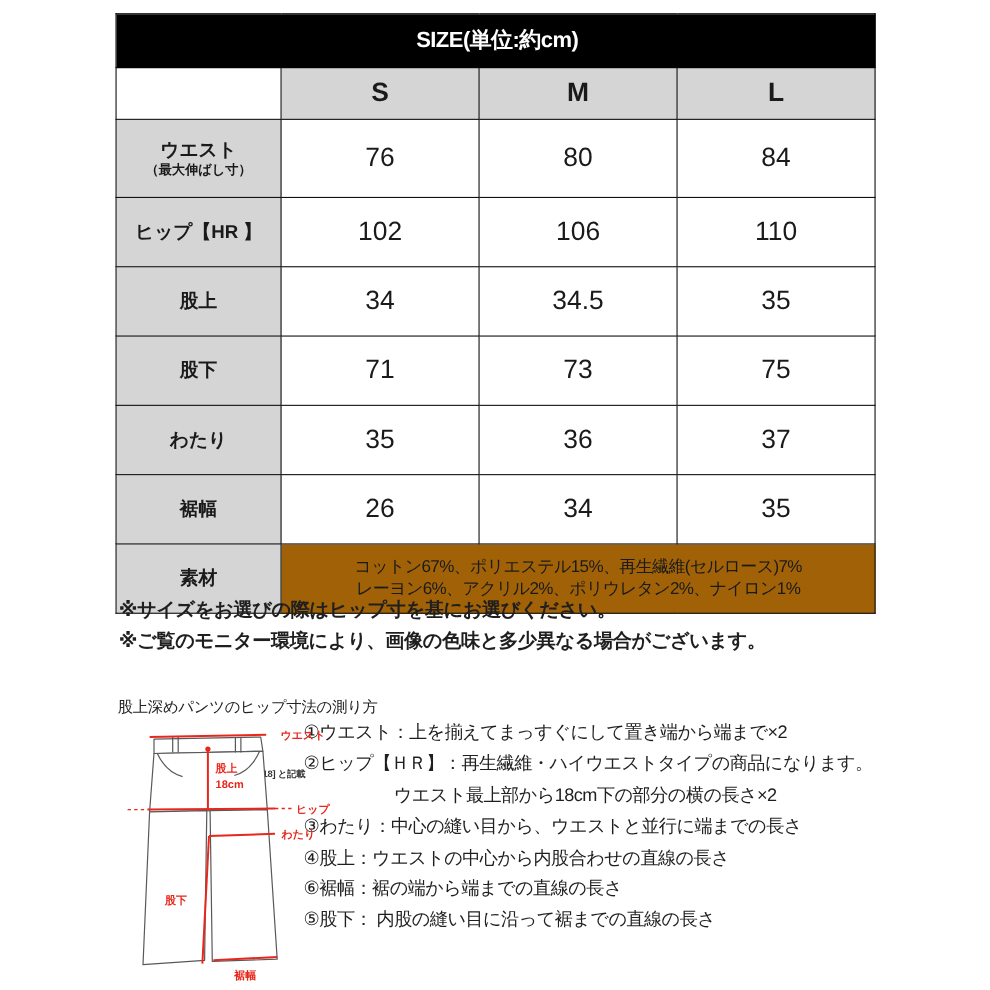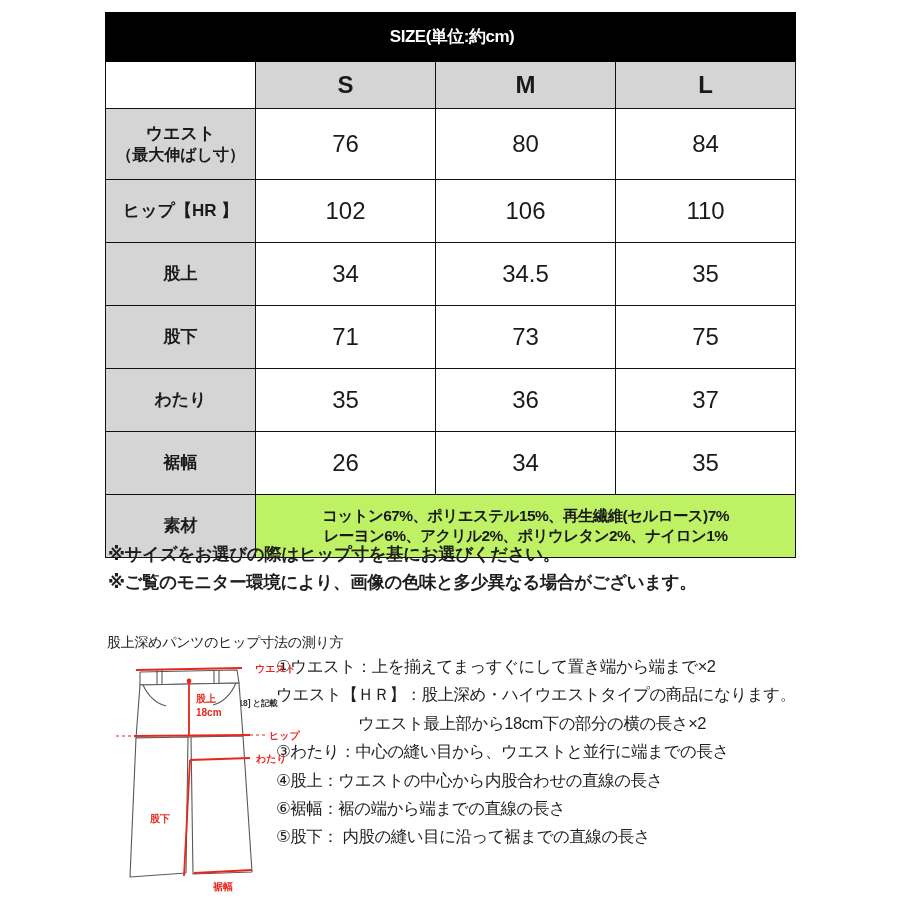--- a/index.html
+++ b/index.html
@@ -30,21 +30,21 @@
   }
   table.size-table td {
     border: 1.5px solid #111111;
     text-align: center;
     vertical-align: middle;
   }
   .title-bar {
     background: #000000;
     color: #ffffff;
     text-align: center;
-    font-size: 17px;
+    font-size: 20px;
     font-weight: bold;
     letter-spacing: -0.5px;
     padding: 4px 0 6px 3px;
     height: 38px;
     border-color: #000000 !important;
   }
   .col-label { width: 150px; }
   .col-s, .col-m, .col-l { width: 180px; }
 
   .head-blank {
@@ -59,33 +59,33 @@
   }
   .row-label {
     background: #d5d5d5;
     font-size: 17px;
     font-weight: bold;
     line-height: 1.25;
     padding: 4px 2px;
   }
   .row-label .sub {
     display: block;
-    font-size: 16px;
+    font-size: 12px;
   }
   .cell-val {
     background: #ffffff;
     font-size: 24px;
     font-weight: normal;
     height: 60px;
   }
   .row-tall .row-label, .row-tall .cell-val { height: 62px; }
   .material-cell {
-    background: #bef264;
+    background: #a16207;
     font-size: 15.5px;
-    font-weight: bold;
+    font-weight: normal;
     line-height: 1.3;
     letter-spacing: -0.6px;
     padding: 5px 16px;
     height: 52px;
   }
 
   
   .notes {
     position: absolute;
     left: 108px;
@@ -223,21 +223,21 @@
 
 <div class="notes">
   <div>※サイズをお選びの際はヒップ寸を基にお選びください。</div>
   <div>※ご覧のモニター環境により、画像の色味と多少異なる場合がございます。</div>
 </div>
 
 <div class="guide-heading">股上深めパンツのヒップ寸法の測り方</div>
 
 <div class="guide-list">
   <div class="item">①ウエスト：上を揃えてまっすぐにして置き端から端まで×2</div>
-  <div class="item">ウエスト【ＨＲ】：股上深め・ハイウエストタイプの商品になります。</div>
+  <div class="item">②ヒップ【ＨＲ】：再生繊維・ハイウエストタイプの商品になります。</div>
   <div class="cont">ウエスト最上部から18cm下の部分の横の長さ×2</div>
   <div class="item">③わたり：中心の縫い目から、ウエストと並行に端までの長さ</div>
   <div class="item">④股上：ウエストの中心から内股合わせの直線の長さ</div>
   <div class="item">⑥裾幅：裾の端から端までの直線の長さ</div>
   <div class="item">⑤股下： 内股の縫い目に沿って裾までの直線の長さ</div>
 </div>
 
 <div class="hr-note">※[HR18] と記載</div>
 
 <div class="diagram">

